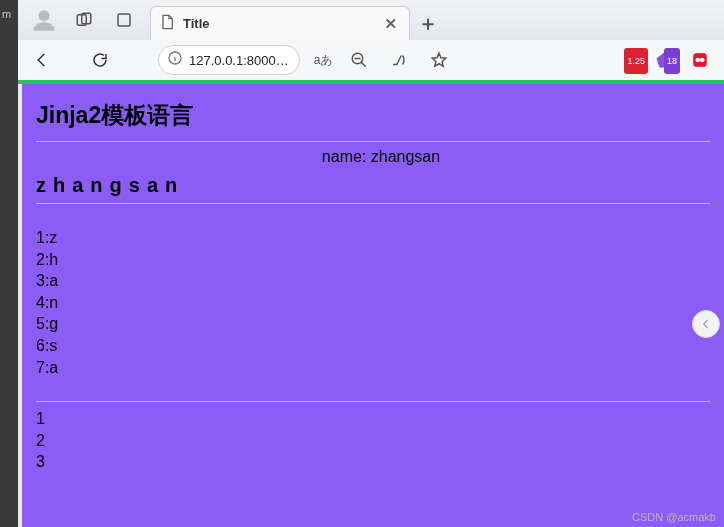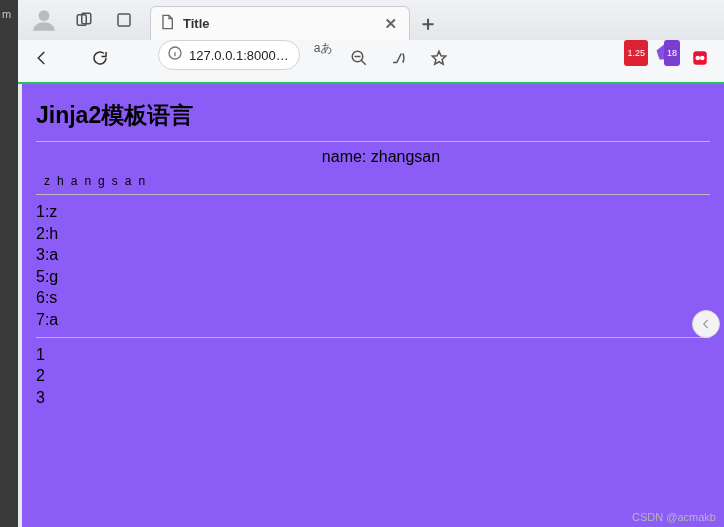--- a/index.html
+++ b/index.html
@@ -63,23 +63,23 @@
     color: #333;
   }
   .tab .page-icon svg { width: 16px; height: 16px; }
   .tab .tab-title { flex: 1; }
   .tab .close-x { color: #666; font-size: 15px; padding: 0 4px; }
   .newtab { width: 36px; height: 34px; display:flex; align-items:center; justify-content:center; color:#555; font-size:20px; }
   
   .toolbar {
     height: 44px;
     background: #f6f7f9;
-    border-bottom: 2px solid #22c55e;
+    border-bottom: 4px solid #22c55e;
     display: flex;
-    align-items: flex-start;
+    align-items: center;
     padding: 0 6px;
     gap: 4px;
   }
   .tbicon {
     width: 36px; height: 36px;
     display:flex; align-items:center; justify-content:center;
     color:#4a4a4a;
     border-radius:4px;
   }
   .tbicon svg { width:18px; height:18px; }
@@ -124,26 +124,26 @@
     font-size: 23px;
     font-weight: 700;
   }
   .page hr {
     border: none;
     border-top: 1px solid #bbb;
     margin: 6px 0;
   }
   .name-line { margin: 6px 0 8px 16px; text-align: center; }
   .letters-row {
-    font-weight: 400;
-    font-size: 12px;
-    margin: 4px 0 6px 8px;
+    font-weight: 700;
+    font-size: 20px;
+    margin: 4px 0 6px 0;
   }
   .letters-row span { margin-right: 7px; }
-  .enum-list { margin: 6px 0; line-height: 1.35;}
+  .enum-list { margin: 23px 0; line-height: 1.35;}
   .num-list { margin: 6px 0; line-height: 1.35;}
   .watermark {
     position: absolute;
     right: 8px; bottom: 4px;
     font-size: 11px;
     color: #b8b8b8;
   }
   .chev {
     position:absolute;
     right: 4px; top: 310px;
@@ -267,20 +267,21 @@
     <div class="name-line">
       <span>name:</span>
       <span>zhangsan</span>
     </div>
     <div class="letters-row" id="letters-row"><span>z</span><span>h</span><span>a</span><span>n</span><span>g</span><span>s</span><span>a</span><span>n</span></div>
     <hr>
     <div class="enum-list" id="enum-list">
         <div>1:z</div>
         <div>2:h</div>
         <div>3:a</div>
+        <div>4:n</div>
         <div>5:g</div>
         <div>6:s</div>
         <div>7:a</div>
       </div>
     <hr>
     <div class="num-list" id="num-list">
         <div>1</div>
         <div>2</div>
         <div>3</div>
       </div>

